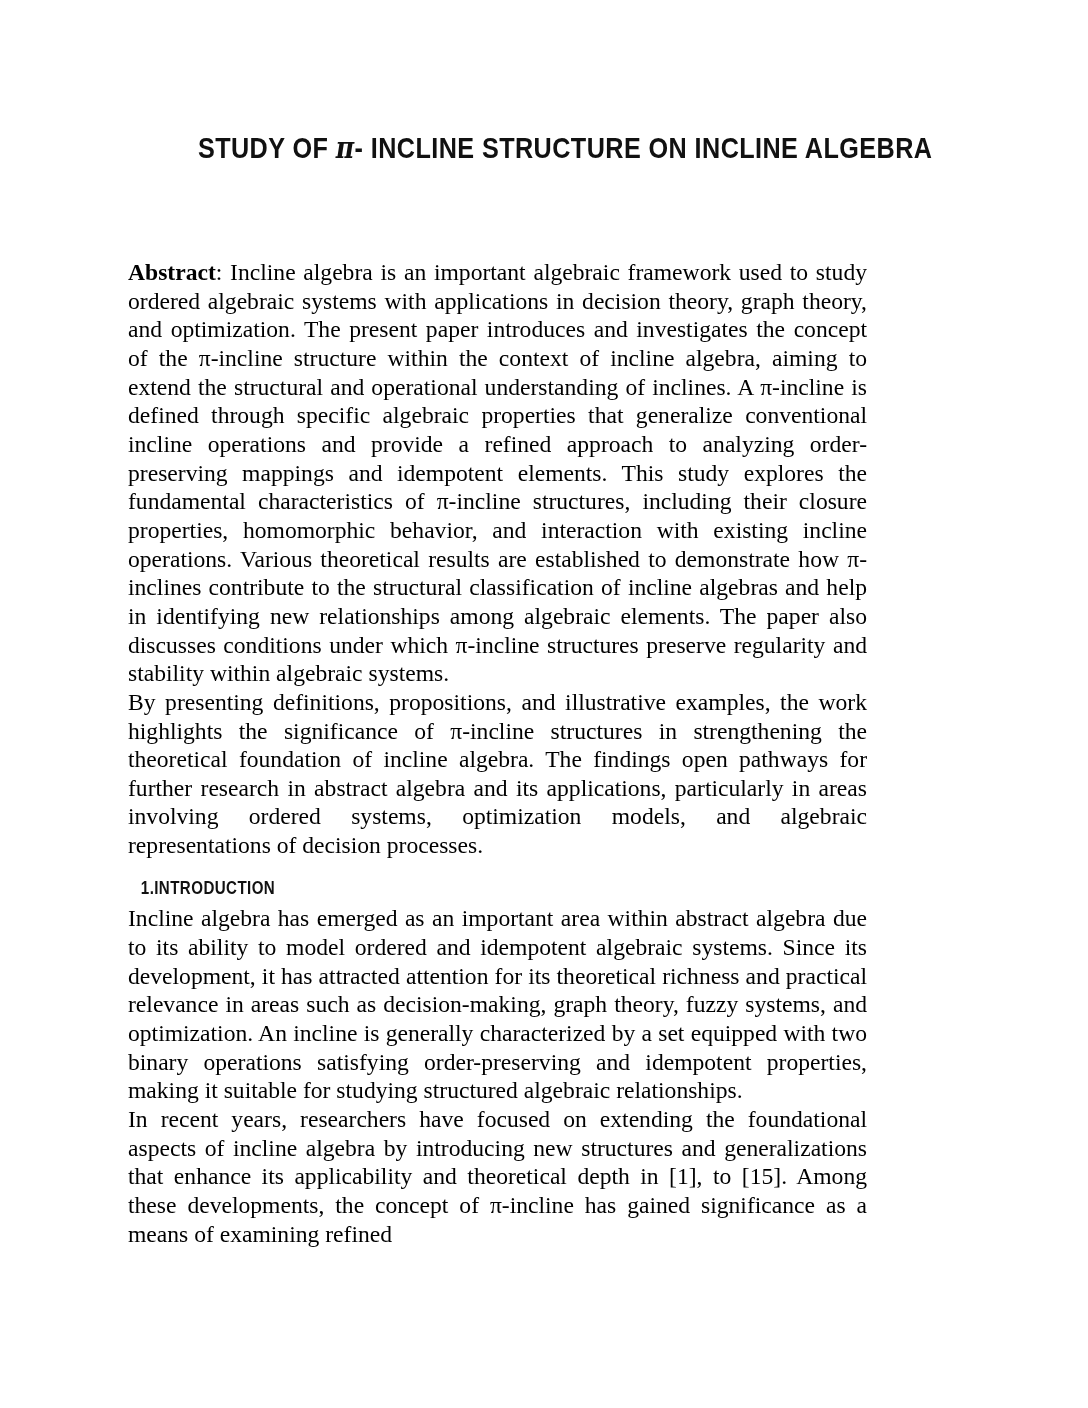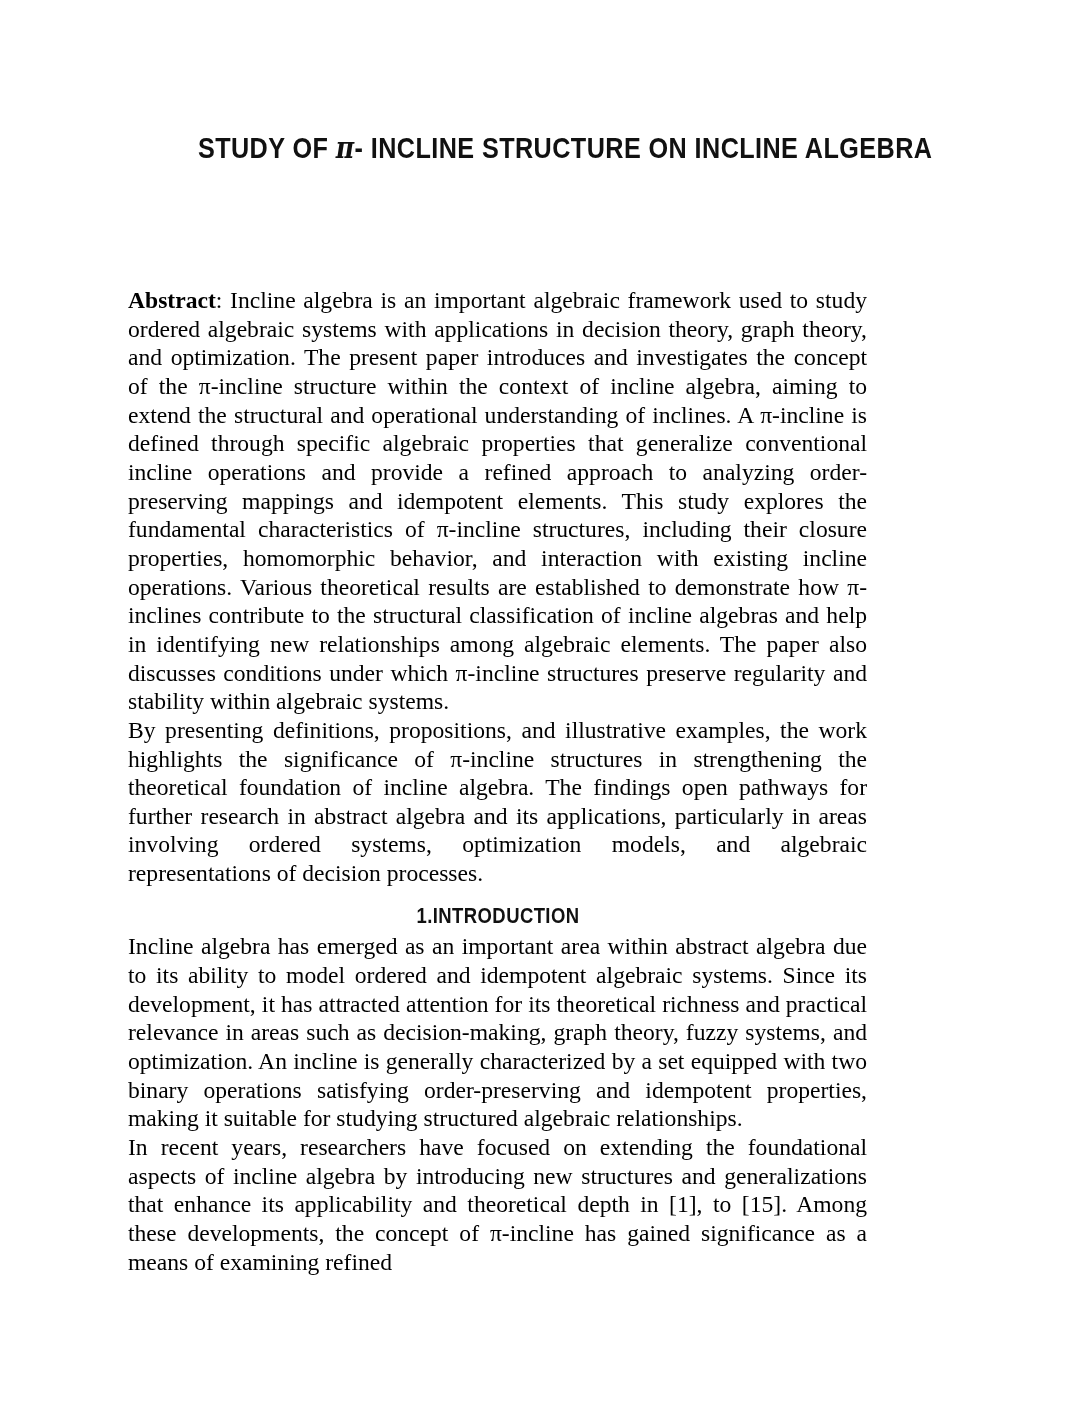--- a/index.html
+++ b/index.html
@@ -30,34 +30,33 @@
     transform: scaleX(0.84);
     transform-origin: 50% 50%;
     letter-spacing: 0.5px;
   }
   .pi-glyph {
     font-family: "DejaVu Serif", serif;
     font-style: italic;
     font-weight: bold;
   }
   .body-text {
-    margin-top: 120px;
+    margin-top: 92px;
     font-size: 23.6px;
     line-height: 28.65px;
     text-align: justify;
     text-justify: inter-word;
   }
   p.para { margin: 0; padding: 0; }
   .bold { font-weight: bold; }
   h2.section-heading {
     margin: 14px 0 2px 0;
-    text-align: center;
     font-family: "Liberation Sans", sans-serif;
     font-weight: bold;
-    font-size: 22px;
+    font-size: 18px;
     line-height: 28.65px;
     color: #111111;
   }
 </style>
 </head>
 <body>
 
 <div class="page">
 
   <h1 class="title"><span class="condensed"><span>STUDY OF </span><span class="pi-glyph">π</span><span>- INCLINE STRUCTURE ON INCLINE ALGEBRA</span></span></h1>

